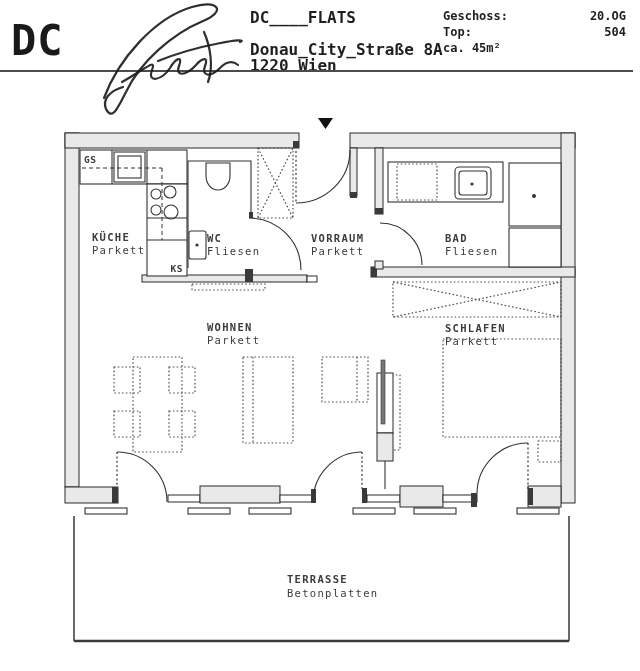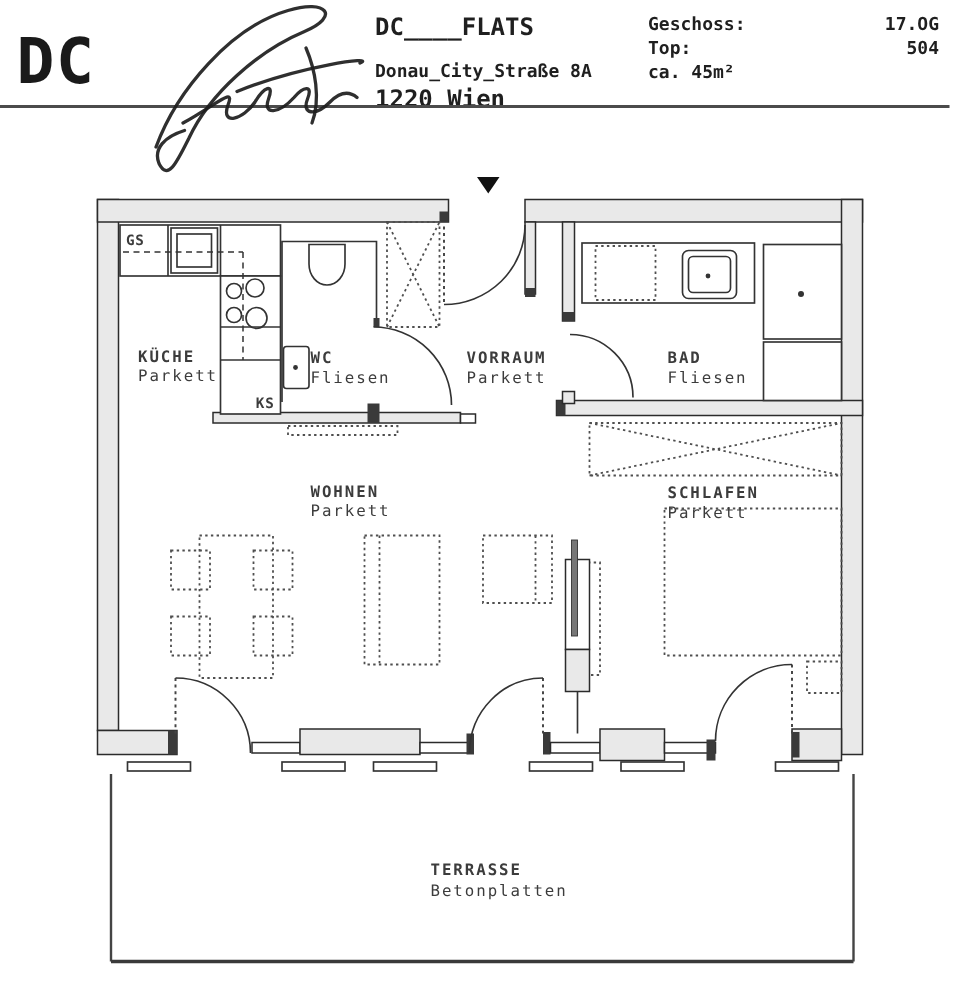--- a/index.html
+++ b/index.html
@@ -7,24 +7,24 @@
     width:640px;height:671px;position:relative;background:#ffffff;overflow:hidden;
     font-family:"DejaVu Sans Mono","Liberation Mono",monospace;
   }
   
   .hdr{position:absolute;left:0;top:0;width:568px;height:90px;padding-left:28px;}
   .logo-dc{position:absolute;left:11px;top:20px;font-size:42px;font-weight:bold;color:#1a1a1a;letter-spacing:1px;line-height:1;}
   .sig{position:absolute;left:52px;top:-6px;width:192px;height:132px;z-index:3;}
   .hdr-rule{position:absolute;left:0;top:70px;width:633px;height:2px;background:#4b4b4b;}
   .midcol{position:absolute;left:250px;top:0;width:180px;color:#1f1f1f;}
   .midcol .proj{position:absolute;left:0;top:8px;font-size:16px;font-weight:bold;white-space:nowrap;}
-  .midcol .addr1{position:absolute;left:0;top:40px;font-size:12px;font-weight:bold;white-space:nowrap;}
+  .midcol .addr1{position:absolute;left:0;top:40px;font-size:16px;font-weight:bold;white-space:nowrap;}
   .midcol .addr2{position:absolute;left:0;top:56px;font-size:16px;font-weight:bold;white-space:nowrap;}
   .rightcol{position:absolute;left:432px;top:8px;width:194px;color:#1f1f1f;}
-  .hrow{display:flex;justify-content:space-between;font-size:12px;font-weight:bold;line-height:16px;white-space:nowrap;}
+  .hrow{display:flex;justify-content:space-between;font-size:12px;font-weight:bold;line-height:16px;white-space:nowrap;margin-left:11px;}
   
   .plan{position:absolute;left:0;top:0;width:640px;height:671px;}
   .wall{fill:#e9e9e9;stroke:#2b2b2b;stroke-width:1;}
   .wall-dark{fill:#3a3a3a;stroke:none;}
   .thinwall{fill:#ffffff;stroke:#2b2b2b;stroke-width:1;}
   .fixline{fill:#ffffff;stroke:#333333;stroke-width:1.1;}
   .fixline-nf{fill:none;stroke:#333333;stroke-width:1.1;}
   .arc{fill:none;stroke:#333333;stroke-width:1.1;}
   .leaf{stroke:#444444;stroke-width:1.3;stroke-dasharray:2 2.4;fill:none;}
   .dash{stroke:#333333;stroke-width:1;stroke-dasharray:4 3;fill:none;}
@@ -48,21 +48,21 @@
     <path class="sigpath" d="M152,38 C158,52 162,72 156,88"></path>
   </svg>
   <div class="midcol">
     <div class="proj">DC____FLATS</div>
     <div class="addr1">Donau_City_Straße 8A</div>
     <div class="addr2">1220 Wien</div>
   </div>
   <div class="rightcol">
     <div class="hrow">
       <span>Geschoss:</span>
-      <span>17.OG</span>
+      <span>20.OG</span>
     </div>
     <div class="hrow">
       <span>Top:</span>
       <span>504</span>
     </div>
     <div class="hrow">
       <span>ca. 45m²</span>
     </div>
   </div>
   <div class="hdr-rule"></div>

